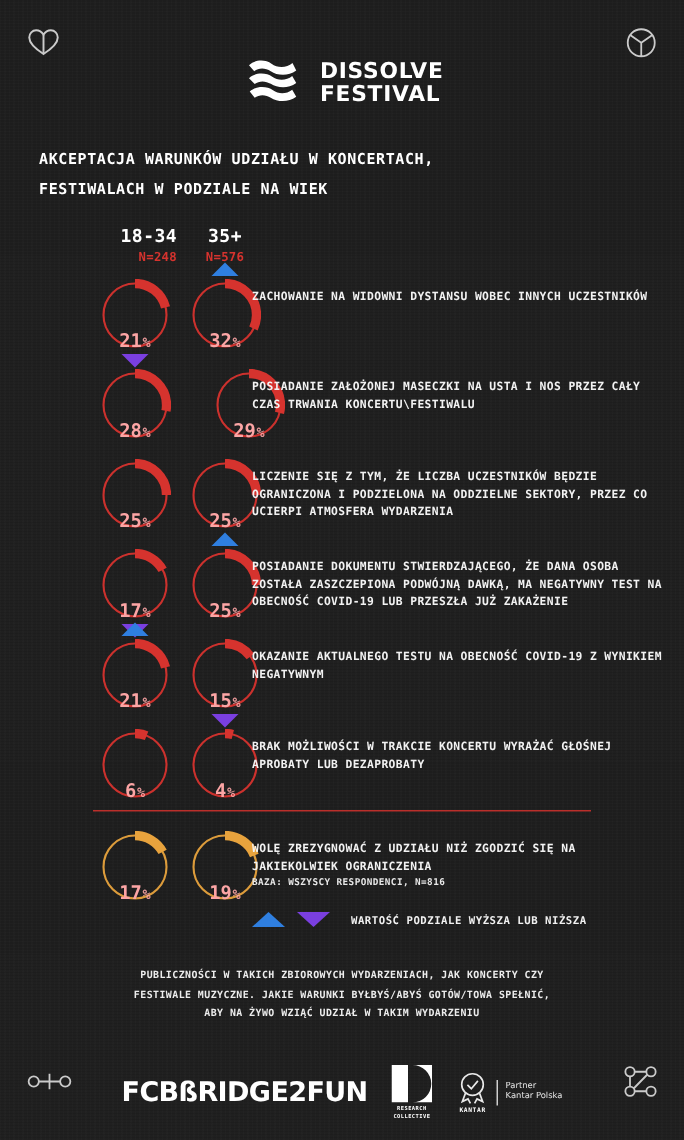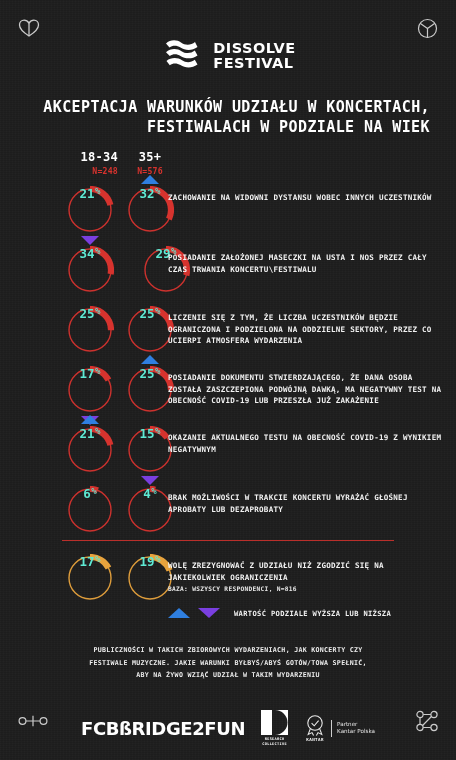--- a/index.html
+++ b/index.html
@@ -34,44 +34,44 @@
   }
   .logo-text{
     font-family:"DejaVu Sans","Liberation Sans",sans-serif;
     font-weight:bold;font-size:14.5px;line-height:15px;
     letter-spacing:.5px;text-align:left;
   }
 
   
   .title{
     position:absolute;left:26px;right:26px;top:97px;
-    text-align:right;
+    text-align:left;
     font-weight:bold;
-    font-size:15px;
+    font-size:10px;
     line-height:20px;
     letter-spacing:.4px;
   }
 
   
   .cols{position:absolute;left:0;top:150px;width:456px;}
   .colhead{position:absolute;text-align:center;width:56px;}
   .colhead .lbl{font-weight:bold;font-size:12px;letter-spacing:.3px;}
   .colhead .n{color:#d6332e;font-weight:bold;font-size:8.2px;margin-top:2px;letter-spacing:.2px;}
   .col-a{left:62px;text-align:right;}
   .col-b{left:122px;}
 
   
   .rows{position:absolute;left:0;top:186px;width:456px;}
   .donut{position:absolute;width:48px;height:48px;}
   .donut svg{display:block;}
   .donut .val{
     position:absolute;inset:0;
-    display:flex;align-items:flex-start;justify-content:center;
+    display:flex;align-items:flex-end;justify-content:center;
     font-weight:bold;font-size:12.5px;letter-spacing:0px;
-    color:#5eead4;
+    color:#fca5a5;
   }
   .donut .val .pc{font-size:9px;opacity:.9;margin-left:.5px;}
   .rowtext{
     position:absolute;left:168px;right:14px;
     font-size:7.55px;line-height:11.6px;font-weight:bold;
     letter-spacing:.25px;color:#f2f2f2;
   }
   .tri{position:absolute;width:0;height:0;}
   .tri-up{
     border-left:9px solid transparent;border-right:9px solid transparent;
@@ -220,21 +220,21 @@
         </div>
       </div>
       <div class="tri tri-up" style="left: 141px; top: -11px;"></div>
       <div class="rowtext" style="top: 6px;">ZACHOWANIE NA WIDOWNI DYSTANSU WOBEC INNYCH UCZESTNIKÓW</div>
       <div class="donut" style="left: 66px; top: 60px;">
         <svg width="48" height="48" viewBox="0 0 48 48">
           <circle cx="24" cy="24" r="21" fill="none" stroke="#d6332e" stroke-width="1.4" opacity="0.95"></circle>
           <circle cx="24" cy="24" r="21" fill="none" stroke="#d6332e" stroke-width="6.2" stroke-dasharray="36.94512960621597 131.94689145077132" transform="rotate(-90 24 24)"></circle>
         </svg>
         <div class="val">
-          <span>34</span>
+          <span>28</span>
           <span class="pc">%</span>
         </div>
       </div>
       <div class="donut" style="left: 142px; top: 60px;">
         <svg width="48" height="48" viewBox="0 0 48 48">
           <circle cx="24" cy="24" r="21" fill="none" stroke="#d6332e" stroke-width="1.4" opacity="0.95"></circle>
           <circle cx="24" cy="24" r="21" fill="none" stroke="#d6332e" stroke-width="6.2" stroke-dasharray="38.26459852072368 131.94689145077132" transform="rotate(-90 24 24)"></circle>
         </svg>
         <div class="val">
           <span>29</span>

